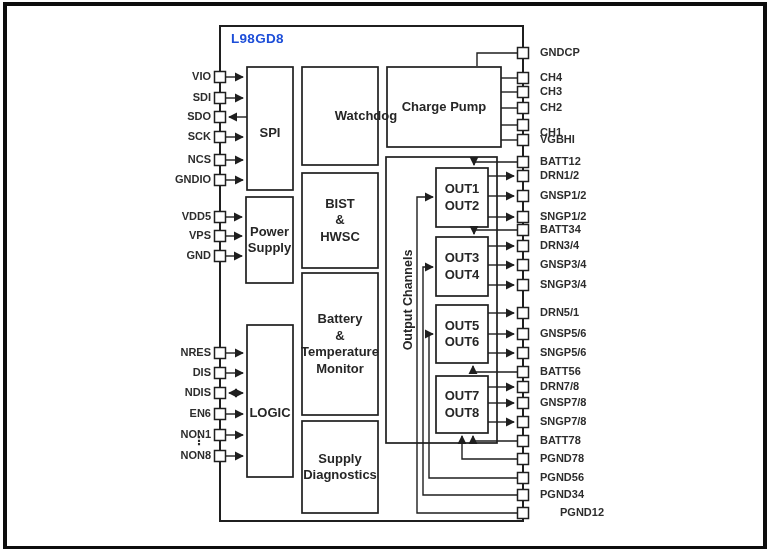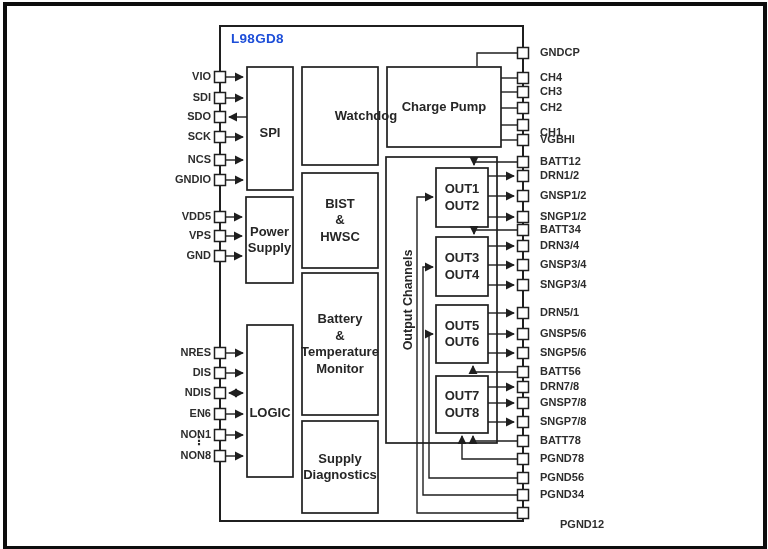--- a/index.html
+++ b/index.html
@@ -206,14 +206,14 @@
   <div class="pin-r" style="top:327px;">GNSP5/6</div>
   <div class="pin-r" style="top:346px;">SNGP5/6</div>
   <div class="pin-r" style="top:365px;">BATT56</div>
   <div class="pin-r" style="top:380px;">DRN7/8</div>
   <div class="pin-r" style="top:396px;">GNSP7/8</div>
   <div class="pin-r" style="top:415px;">SNGP7/8</div>
   <div class="pin-r" style="top:434px;">BATT78</div>
   <div class="pin-r" style="top:452px;">PGND78</div>
   <div class="pin-r" style="top:471px;">PGND56</div>
   <div class="pin-r" style="top:488px;">PGND34</div>
-  <div class="pin-r" style="top:518px;padding-left:20px;">PGND12</div>
+  <div class="pin-r" style="top:506px;padding-left:20px;">PGND12</div>
 </div>
 
 </body></html>

